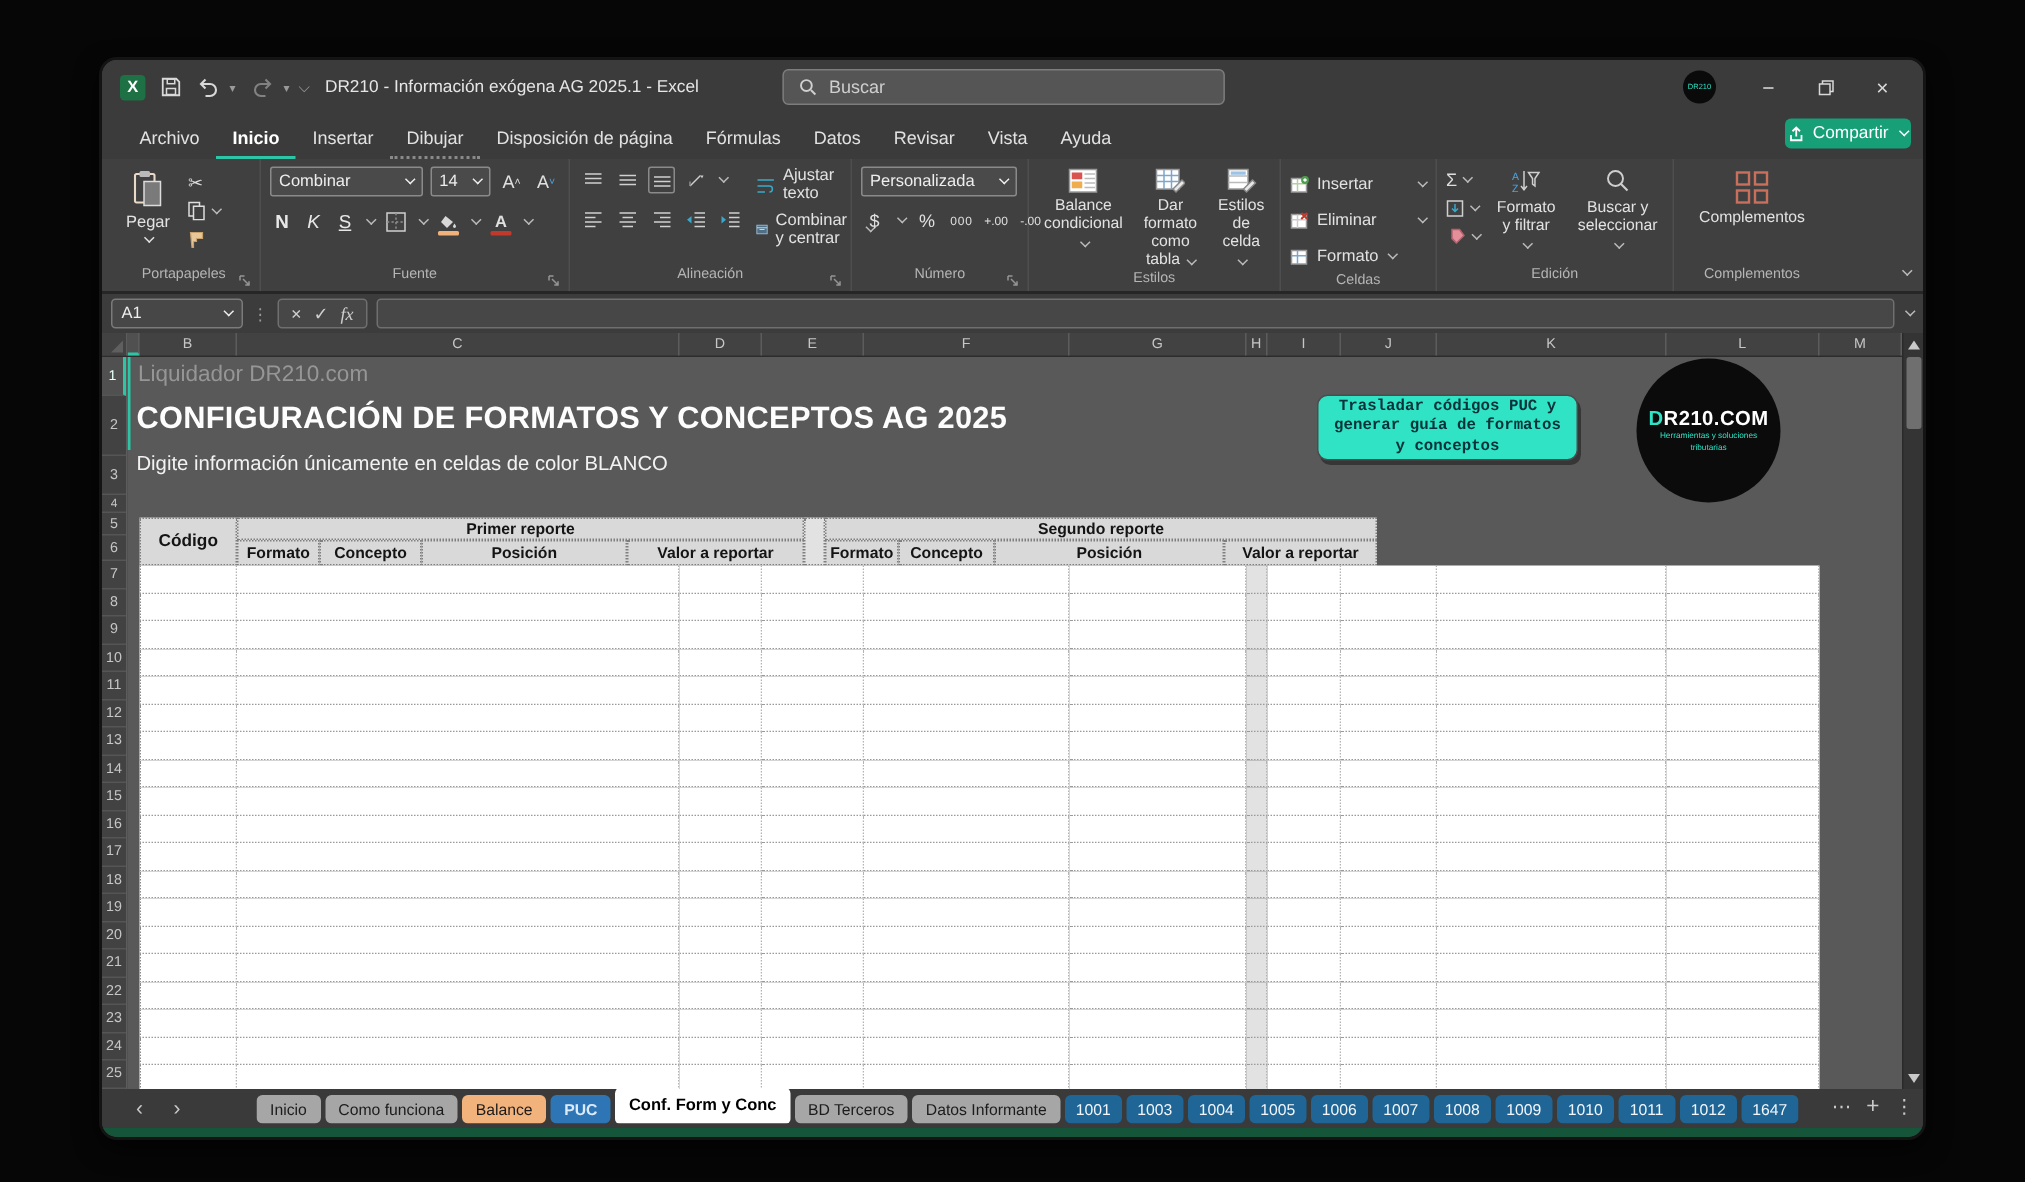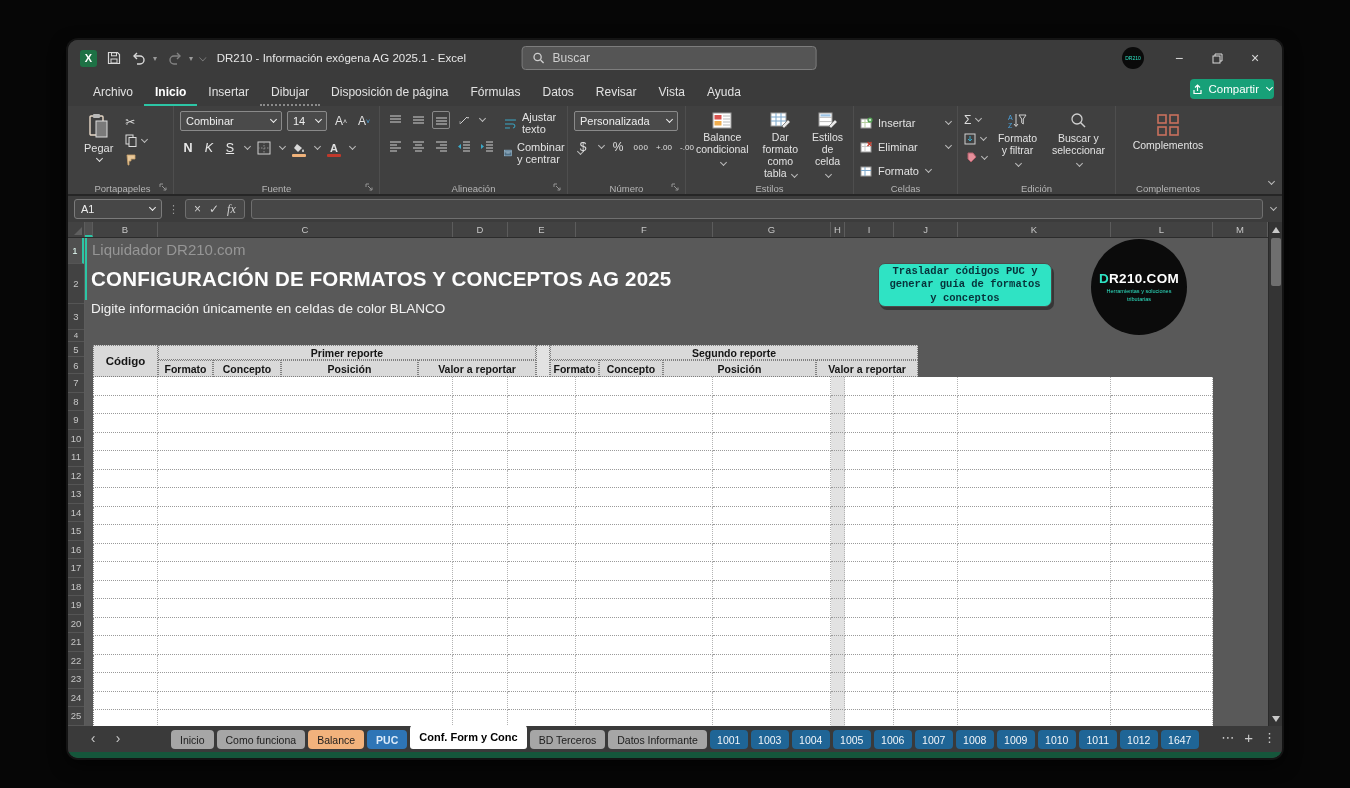--- a/index.html
+++ b/index.html
@@ -29,21 +29,21 @@
   .mtab{color:#e2e2e2;font-size:12px;padding:6px 11px 7px;cursor:default;white-space:nowrap;}
   .mtab.active{color:#fff;font-weight:bold;border-bottom:2.5px solid #2cc5a5;padding-bottom:4.5px;}
   .mtab.dotted{border-bottom:2px dotted #8a8a8a;padding-bottom:5px;}
   .sharebtn{position:absolute;right:8px;top:3px;background:#17a078;color:#fff;font-size:11.5px;
             border-radius:4px;padding:4px 2px;display:flex;align-items:center;gap:6px;}
   
   .ribbon{height:90px;background:#404040;display:flex;align-items:stretch;border-bottom:2px solid #262626;
           flex:0 0 auto;padding-left:4px;position:relative;}
   .rgroup{border-right:1px solid #4e4e4e;display:flex;flex-direction:column;padding:5px 6px 0;position:relative;}
   .rc{flex:1;display:flex;align-items:flex-start;gap:6px;}
-  .rlab{height:17px;display:flex;align-items:flex-end;justify-content:center;color:#b5b5b5;font-size:9.5px;position:relative;}
+  .rlab{height:17px;display:flex;align-items:flex-start;justify-content:center;color:#b5b5b5;font-size:9.5px;position:relative;}
   .dlaunch{position:absolute;right:0;bottom:3px;opacity:.8;}
   .bigbtn{display:flex;flex-direction:column;align-items:center;gap:3px;color:#e2e2e2;font-size:11px;padding:2px 6px;}
   .blab{display:flex;align-items:center;gap:3px;}
   .chev{width:5px;height:5px;border-right:1.4px solid currentColor;border-bottom:1.4px solid currentColor;
         transform:rotate(45deg);display:inline-block;margin-left:2px;margin-top:-3px;flex:0 0 auto;}
   .minicol{display:flex;flex-direction:column;gap:4px;align-items:flex-start;padding-top:3px;color:#ddd;}
   .mini{height:15px;display:flex;align-items:center;gap:3px;font-size:12px;color:#ddd;}
   .selbox{background:#4a4a4a;border:1px solid #8a8a8a;border-radius:2px;color:#eee;font-size:11px;
           display:flex;align-items:center;padding:1px 5px;height:20px;}
   .selbox .chev{margin-left:auto;}

